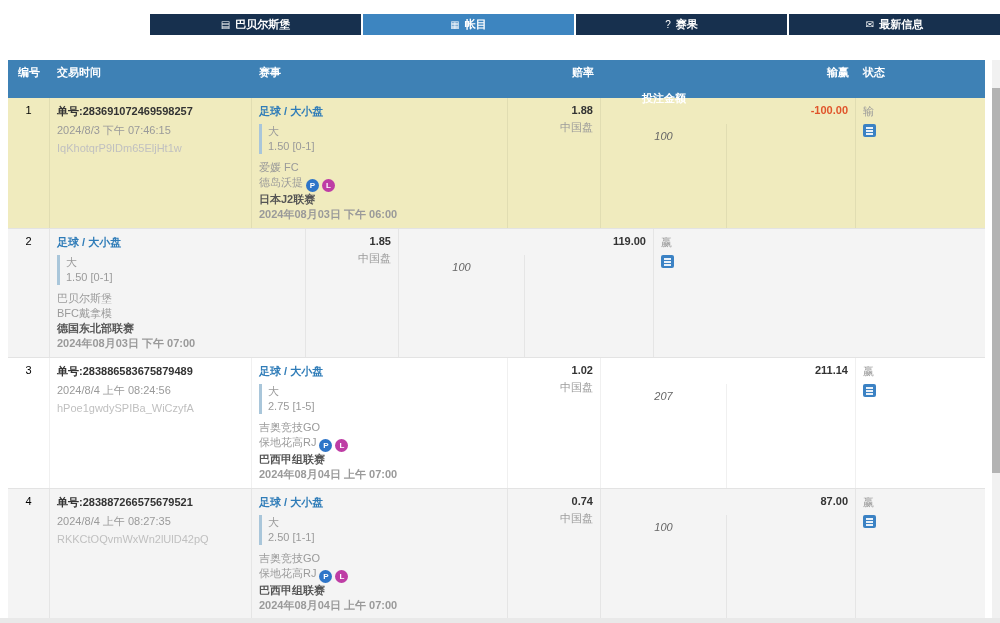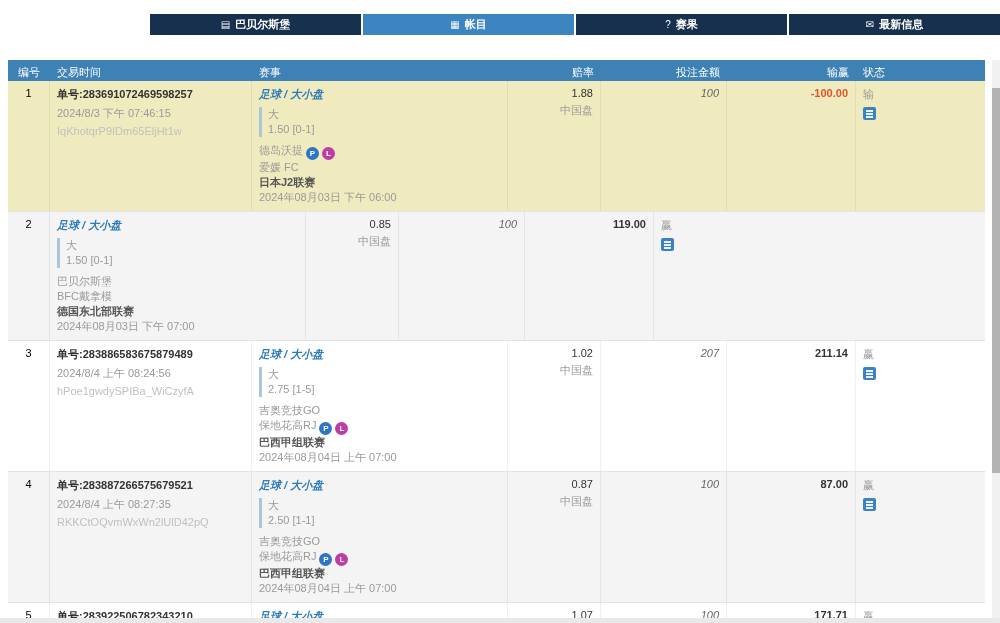--- a/index.html
+++ b/index.html
@@ -16,38 +16,38 @@
   .tab.active{background:var(--accent);}
   .tab .ticon{font-size:10px;font-weight:normal;line-height:1;}
   
   .table{position:absolute;top:60px;left:8px;width:977px;}
   .col{box-sizing:border-box;padding:6px 7px;border-right:1px solid rgba(0,0,0,0.06);}
   .col:last-child{border-right:none;}
   .c0{width:42px;text-align:center;}
   .c1{width:202px;}
   .c2{width:256px;}
   .c3{width:93px;text-align:right;}
-  .c4{width:126px;text-align:right;}
+  .c4{width:126px;text-align:center;margin-top:26px;}
   .c5{width:129px;text-align:right;}
   .c6{width:129px;}
-  .thead{display:flex;background:var(--header-bg);color:#fff;font-size:11px;font-weight:normal;height:21px;}
+  .thead{display:flex;background:var(--header-bg);color:#fff;font-size:11px;font-weight:bold;height:38px;}
   .thead .col{padding-top:5px;padding-bottom:0;border-right:none;}
   .trow{display:flex;min-height:103px;font-size:11px;border-bottom:1px solid #e3e3e3;box-sizing:border-box;}
   .trow.highlight{background:var(--row-highlight);}
   .trow.gray{background:#f4f4f4;}
   .trow.white{background:#fff;}
   .order{font-weight:bold;color:#333;margin-bottom:4px;}
   .dt{color:#9a9a9a;margin-bottom:4px;}
   .hash{color:#c0c0c0;}
-  .sport{color:var(--link);font-weight:bold;margin-bottom:5px;cursor:pointer;font-style:italic;}
+  .sport{color:var(--link);font-weight:bold;margin-bottom:5px;cursor:pointer;}
   .pickblock{border-left:3px solid #a9c6da;padding-left:6px;color:#9a9a9a;line-height:15px;margin:0 0 6px 0;}
   .team{color:#9a9a9a;line-height:15px;}
   .league{color:#555;font-weight:bold;line-height:15px;}
-  .mtime{color:#9a9a9a;line-height:15px;}
-  .odds{font-weight:normal;color:#333;margin-bottom:4px;}
+  .mtime{color:#9a9a9a;line-height:15px;font-weight:bold;}
+  .odds{font-weight:bold;color:#333;margin-bottom:4px;}
   .oddstype{color:#9a9a9a;}
   .stake{color:#666;font-style:italic;}
   .wl{font-weight:bold;color:#333;}
   .wl.neg{color:var(--negative);}
   .status{color:#9a9a9a;margin-bottom:5px;}
   .ricon{
     width:13px;height:13px;background:var(--icon-blue);border-radius:2px;position:relative;cursor:pointer;
   }
   .ricon::after{
     content:"";position:absolute;left:3px;right:3px;top:3px;height:2px;background:#fff;
@@ -104,22 +104,22 @@
       <div class="order">单号:283691072469598257</div>
       <div class="dt">2024/8/3 下午 07:46:15</div>
       <div class="hash">IqKhotqrP9IDm65EljHt1w</div>
     </div>
     <div class="col c2">
       <div class="sport">足球 / 大小盘</div>
       <div class="pickblock">
         <div>大</div>
         <div>1.50 [0-1]</div>
       </div>
+      <div class="team"><span>爱媛 FC</span></div>
       <div class="team"><span>德岛沃提</span><span class="t2b"><span class="badge bp">P</span><span class="badge bl">L</span></span></div>
-      <div class="team"><span>爱媛 FC</span></div>
       <div class="league">日本J2联赛</div>
       <div class="mtime">2024年08月03日 下午 06:00</div>
     </div>
     <div class="col c3">
       <div class="odds">1.88</div>
       <div class="oddstype">中国盘</div>
     </div>
     <div class="col c4"><span class="stake">100</span></div>
     <div class="col c5"><span class="wl neg">-100.00</span></div>
     <div class="col c6">
@@ -135,21 +135,21 @@
       <div class="pickblock">
         <div>大</div>
         <div>1.50 [0-1]</div>
       </div>
       <div class="team"><span>巴贝尔斯堡</span></div>
       <div class="team"><span>BFC戴拿模</span></div>
       <div class="league">德国东北部联赛</div>
       <div class="mtime">2024年08月03日 下午 07:00</div>
     </div>
     <div class="col c3">
-      <div class="odds">0.85</div>
+      <div class="odds">1.85</div>
       <div class="oddstype">中国盘</div>
     </div>
     <div class="col c4"><span class="stake">100</span></div>
     <div class="col c5"><span class="wl">119.00</span></div>
     <div class="col c6">
       <div class="status">赢</div>
       <div class="ricon"></div>
     </div>
   </div>
 
@@ -195,21 +195,21 @@
       <div class="pickblock">
         <div>大</div>
         <div>2.50 [1-1]</div>
       </div>
       <div class="team"><span>吉奥竞技GO</span></div>
       <div class="team"><span>保地花高RJ</span><span class="t2b"><span class="badge bp">P</span><span class="badge bl">L</span></span></div>
       <div class="league">巴西甲组联赛</div>
       <div class="mtime">2024年08月04日 上午 07:00</div>
     </div>
     <div class="col c3">
-      <div class="odds">0.87</div>
+      <div class="odds">0.74</div>
       <div class="oddstype">中国盘</div>
     </div>
     <div class="col c4"><span class="stake">100</span></div>
     <div class="col c5"><span class="wl">87.00</span></div>
     <div class="col c6">
       <div class="status">赢</div>
       <div class="ricon"></div>
     </div>
   </div>
 

